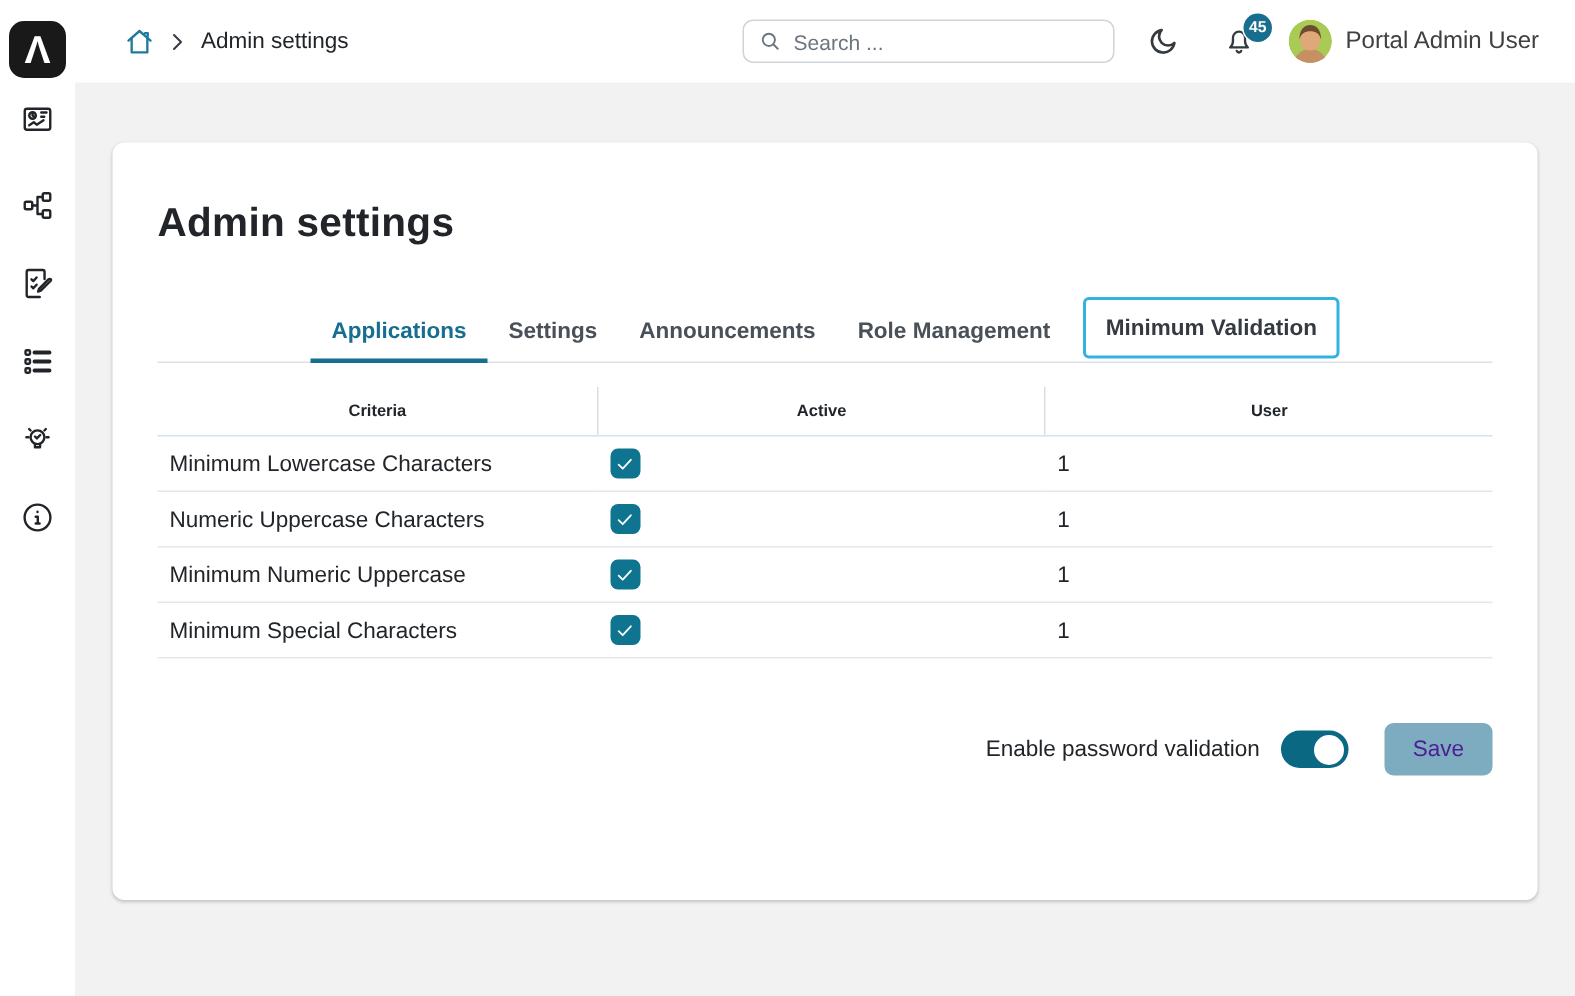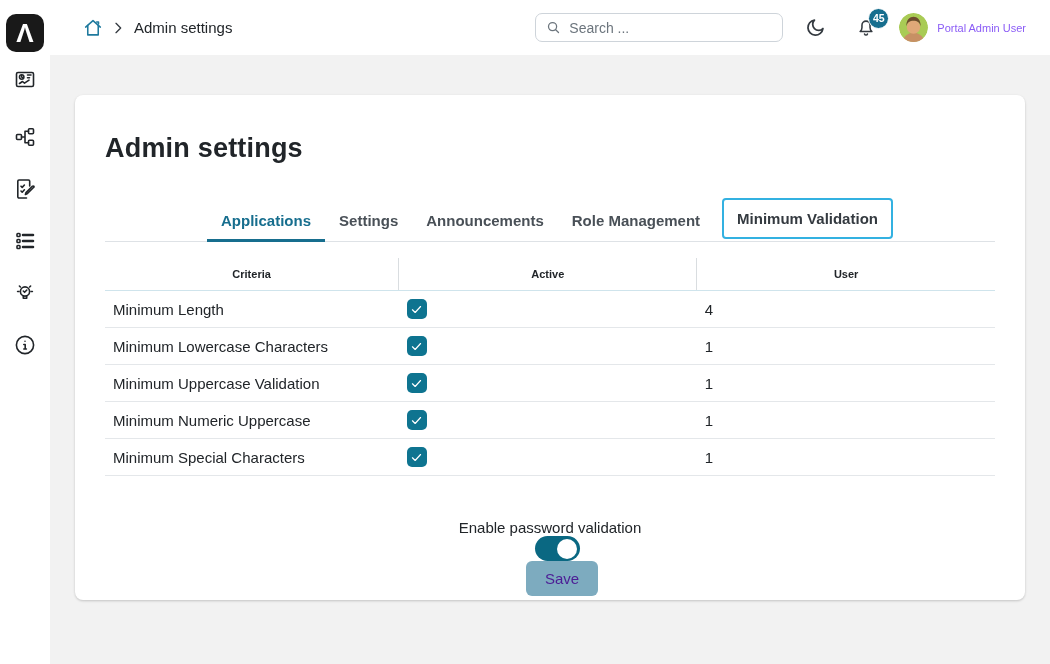--- a/index.html
+++ b/index.html
@@ -64,21 +64,21 @@
   .bell-wrap { position: relative; margin-left: 28px; width: 24px; height: 26px; cursor: pointer; }
   .bell-wrap svg { width: 22px; height: 24px; stroke: #343a40; fill: none; stroke-width: 1.7; stroke-linecap: round; stroke-linejoin: round; }
   .badge {
     position: absolute; top: -7px; right: -10px; min-width: 21px; height: 21px;
     background: #176e8e; color: #fff; border-radius: 50%;
     font-size: 10.5px; font-weight: 700; display: flex; align-items: center; justify-content: center;
     border: 1px solid #fff;
   }
 
   .avatar { margin-left: 20px; width: 29px; height: 29px; border-radius: 50%; overflow: hidden; cursor: pointer; flex: 0 0 auto; }
-  .user-name { margin-left: 9px; font-size: 11px; color: #8b5cf6; cursor: pointer; white-space: nowrap; }
+  .user-name { margin-left: 9px; font-size: 16px; color: #404040; cursor: pointer; white-space: nowrap; }
 
   
   .content {
     position: absolute; left: 50px; top: 55px; width: 1000px; height: 609px;
     background: #f2f2f2;
   }
   .card {
     position: absolute; left: 25px; top: 40px; width: 950px; height: 505px;
     background: #ffffff; border-radius: 8px;
     box-shadow: 0 1px 3px rgba(0,0,0,0.12), 0 1px 2px rgba(0,0,0,0.08);
@@ -111,21 +111,21 @@
   td { font-size: 15px; color: #212529; padding: 8px 8px; border-bottom: 1px solid #e4e7ea; height: 36px; }
   col.c1 { width: 33%; } col.c2 { width: 33.5%; } col.c3 { width: 33.5%; }
 
   .checkbox {
     width: 20px; height: 20px; border-radius: 5px; background: #0e7490;
     display: flex; align-items: center; justify-content: center; cursor: pointer;
   }
   .checkbox svg { width: 13px; height: 13px; stroke: #ffffff; fill: none; stroke-width: 2.2; stroke-linecap: round; stroke-linejoin: round; }
 
   
-  .card-footer { display: flex; align-items: center; justify-content: flex-end; margin-top: 43px; flex-direction: column; }
+  .card-footer { display: flex; align-items: center; justify-content: flex-end; margin-top: 43px; }
   .toggle-label { font-size: 15px; color: #212529; }
   .toggle {
     margin-left: 14px; width: 45px; height: 25px; border-radius: 13px;
     background: #0a6882; position: relative; cursor: pointer; flex: 0 0 auto;
   }
   .toggle .knob {
     position: absolute; top: 2.5px; right: 3px; width: 20px; height: 20px;
     border-radius: 50%; background: #ffffff;
   }
   .save-btn {
@@ -262,44 +262,33 @@
           <col class="c3">
         </colgroup>
       <thead>
         <tr>
           <th>Criteria</th>
           <th>Active</th>
           <th>User</th>
         </tr>
       </thead>
       <tbody>
-        <tr>
-          <td>Minimum Length</td>
-          <td>
-              <div class="checkbox">
-                <svg viewBox="0 0 24 24">
-                  <polyline points="4.5 12.5 9.5 17.5 19.5 6.5"></polyline>
-                </svg>
-              </div>
-            </td>
-          <td>4</td>
-        </tr>
         <tr>
           <td>Minimum Lowercase Characters</td>
           <td>
               <div class="checkbox">
                 <svg viewBox="0 0 24 24">
                   <polyline points="4.5 12.5 9.5 17.5 19.5 6.5"></polyline>
                 </svg>
               </div>
             </td>
           <td>1</td>
         </tr>
         <tr>
-          <td>Minimum Uppercase Validation</td>
+          <td>Numeric Uppercase Characters</td>
           <td>
               <div class="checkbox">
                 <svg viewBox="0 0 24 24">
                   <polyline points="4.5 12.5 9.5 17.5 19.5 6.5"></polyline>
                 </svg>
               </div>
             </td>
           <td>1</td>
         </tr>
         <tr>

